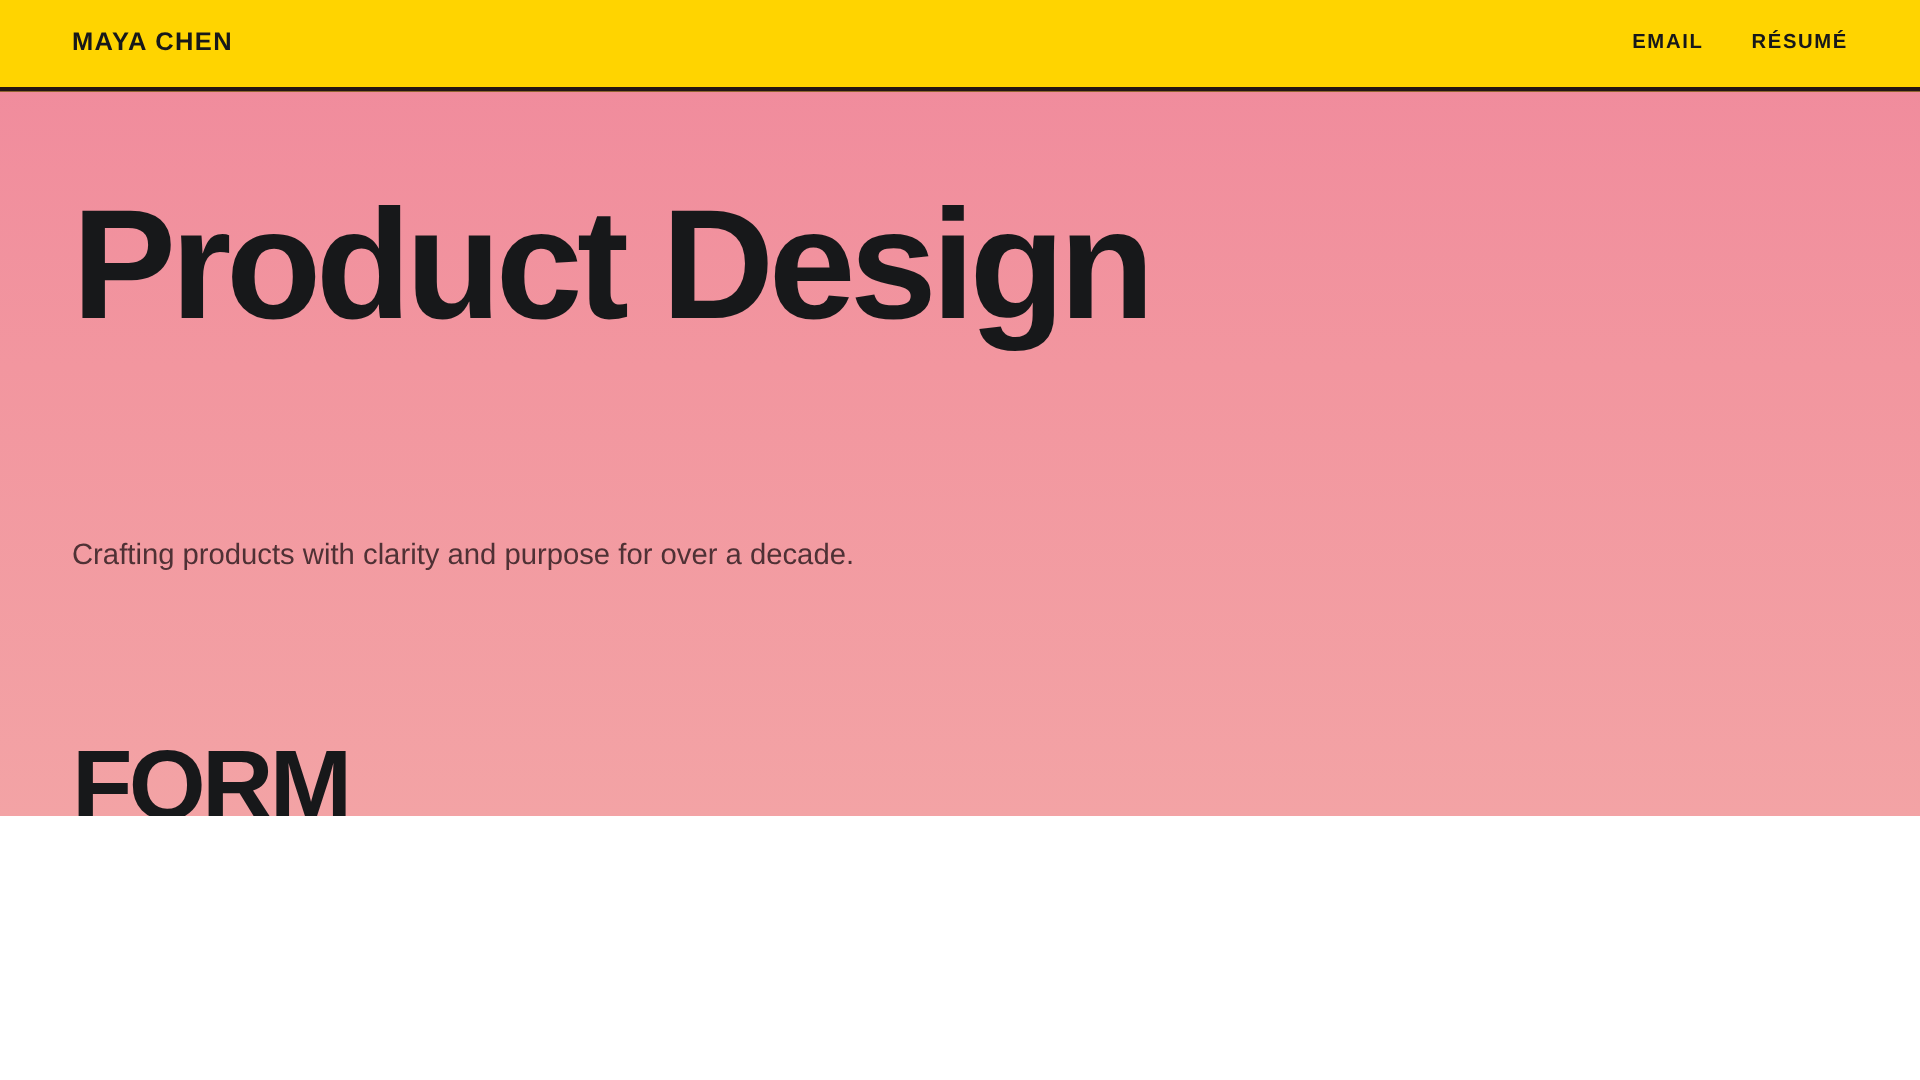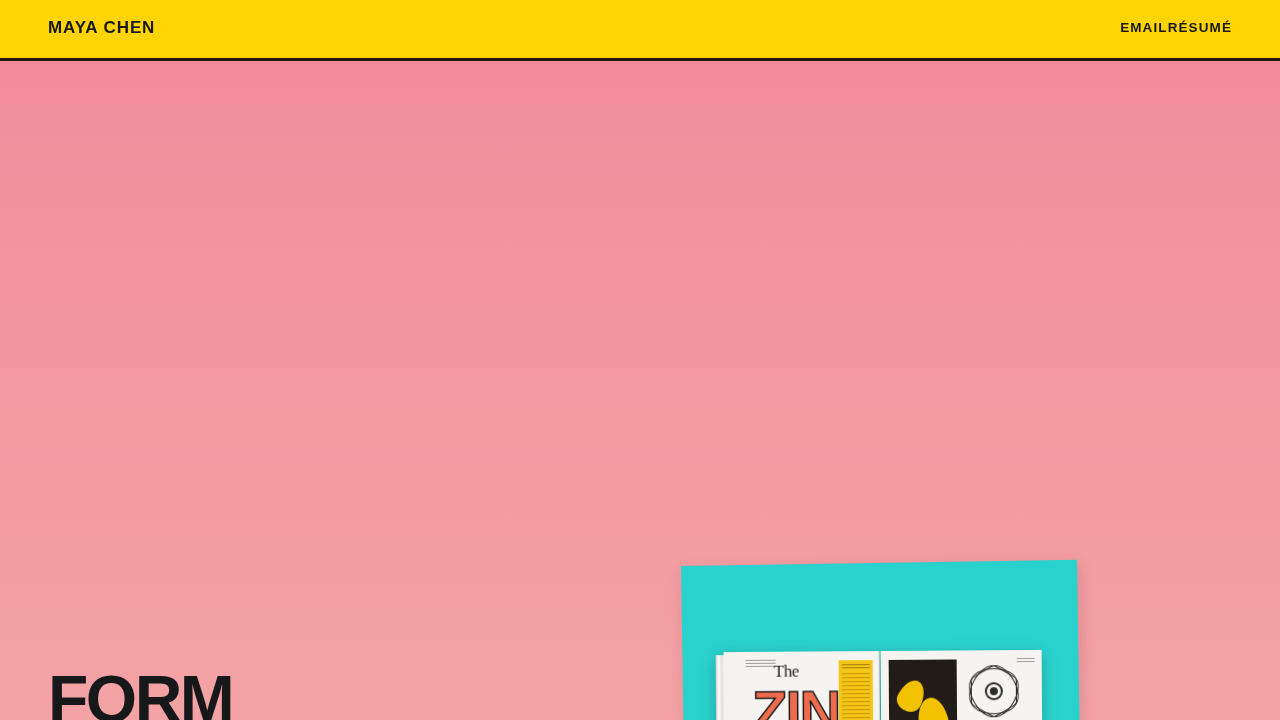--- a/index.html
+++ b/index.html
@@ -5,21 +5,21 @@
   * { margin:0; padding:0; box-sizing:border-box; }
 
   html, body {
     width:1280px; height:720px;
     overflow:hidden;
     font-family:"Liberation Sans", sans-serif;
   }
 
   #page {
     position:relative;
-    width:1280px; height:720px;
+    width:1280px; height:544px;
     background:linear-gradient(180deg,#f0899c 0%,#f2969f 45%,#f3a3a5 100%);
     overflow:hidden;
   }
 
   
   #header {
     position:absolute; top:0; left:0;
     width:1280px; height:61px;
     background:#ffd400;
     border-bottom:3px solid #241612;
@@ -27,21 +27,21 @@
     padding:0 48px 3px 48px;
     z-index:40;
   }
   #logo {
     font-size:17px; font-weight:bold;
     letter-spacing:0.9px;
     color:#17181a;
   }
   #nav {
     margin-left:auto;
-    display:flex; align-items:flex-start; 
+    display:flex; align-items:flex-start; gap:32px;
   }
   .nav-link {
     font-size:13.5px; font-weight:bold;
     letter-spacing:1.1px;
     color:#17181a;
     text-decoration:none;
     cursor:pointer;
   }
 
   
@@ -208,23 +208,25 @@
     <div id="logo">MAYA CHEN</div>
     <div id="nav">
       <a class="nav-link">EMAIL</a>
       <a class="nav-link">RÉSUMÉ</a>
     </div>
   </div>
 
   <div id="hero">
 
     <h1 id="headline">
+      <span class="line">Product Design</span>
     </h1>
 
     <p id="subhead">
+      <span class="sline">Crafting products with clarity and purpose for over a decade.</span>
     </p>
   </div>
 
   <div id="showcase">
     <div id="teal-card"></div>
 
     <div id="magazine">
       <div id="page-edges"></div>
 
       <div class="page" id="page-left">

